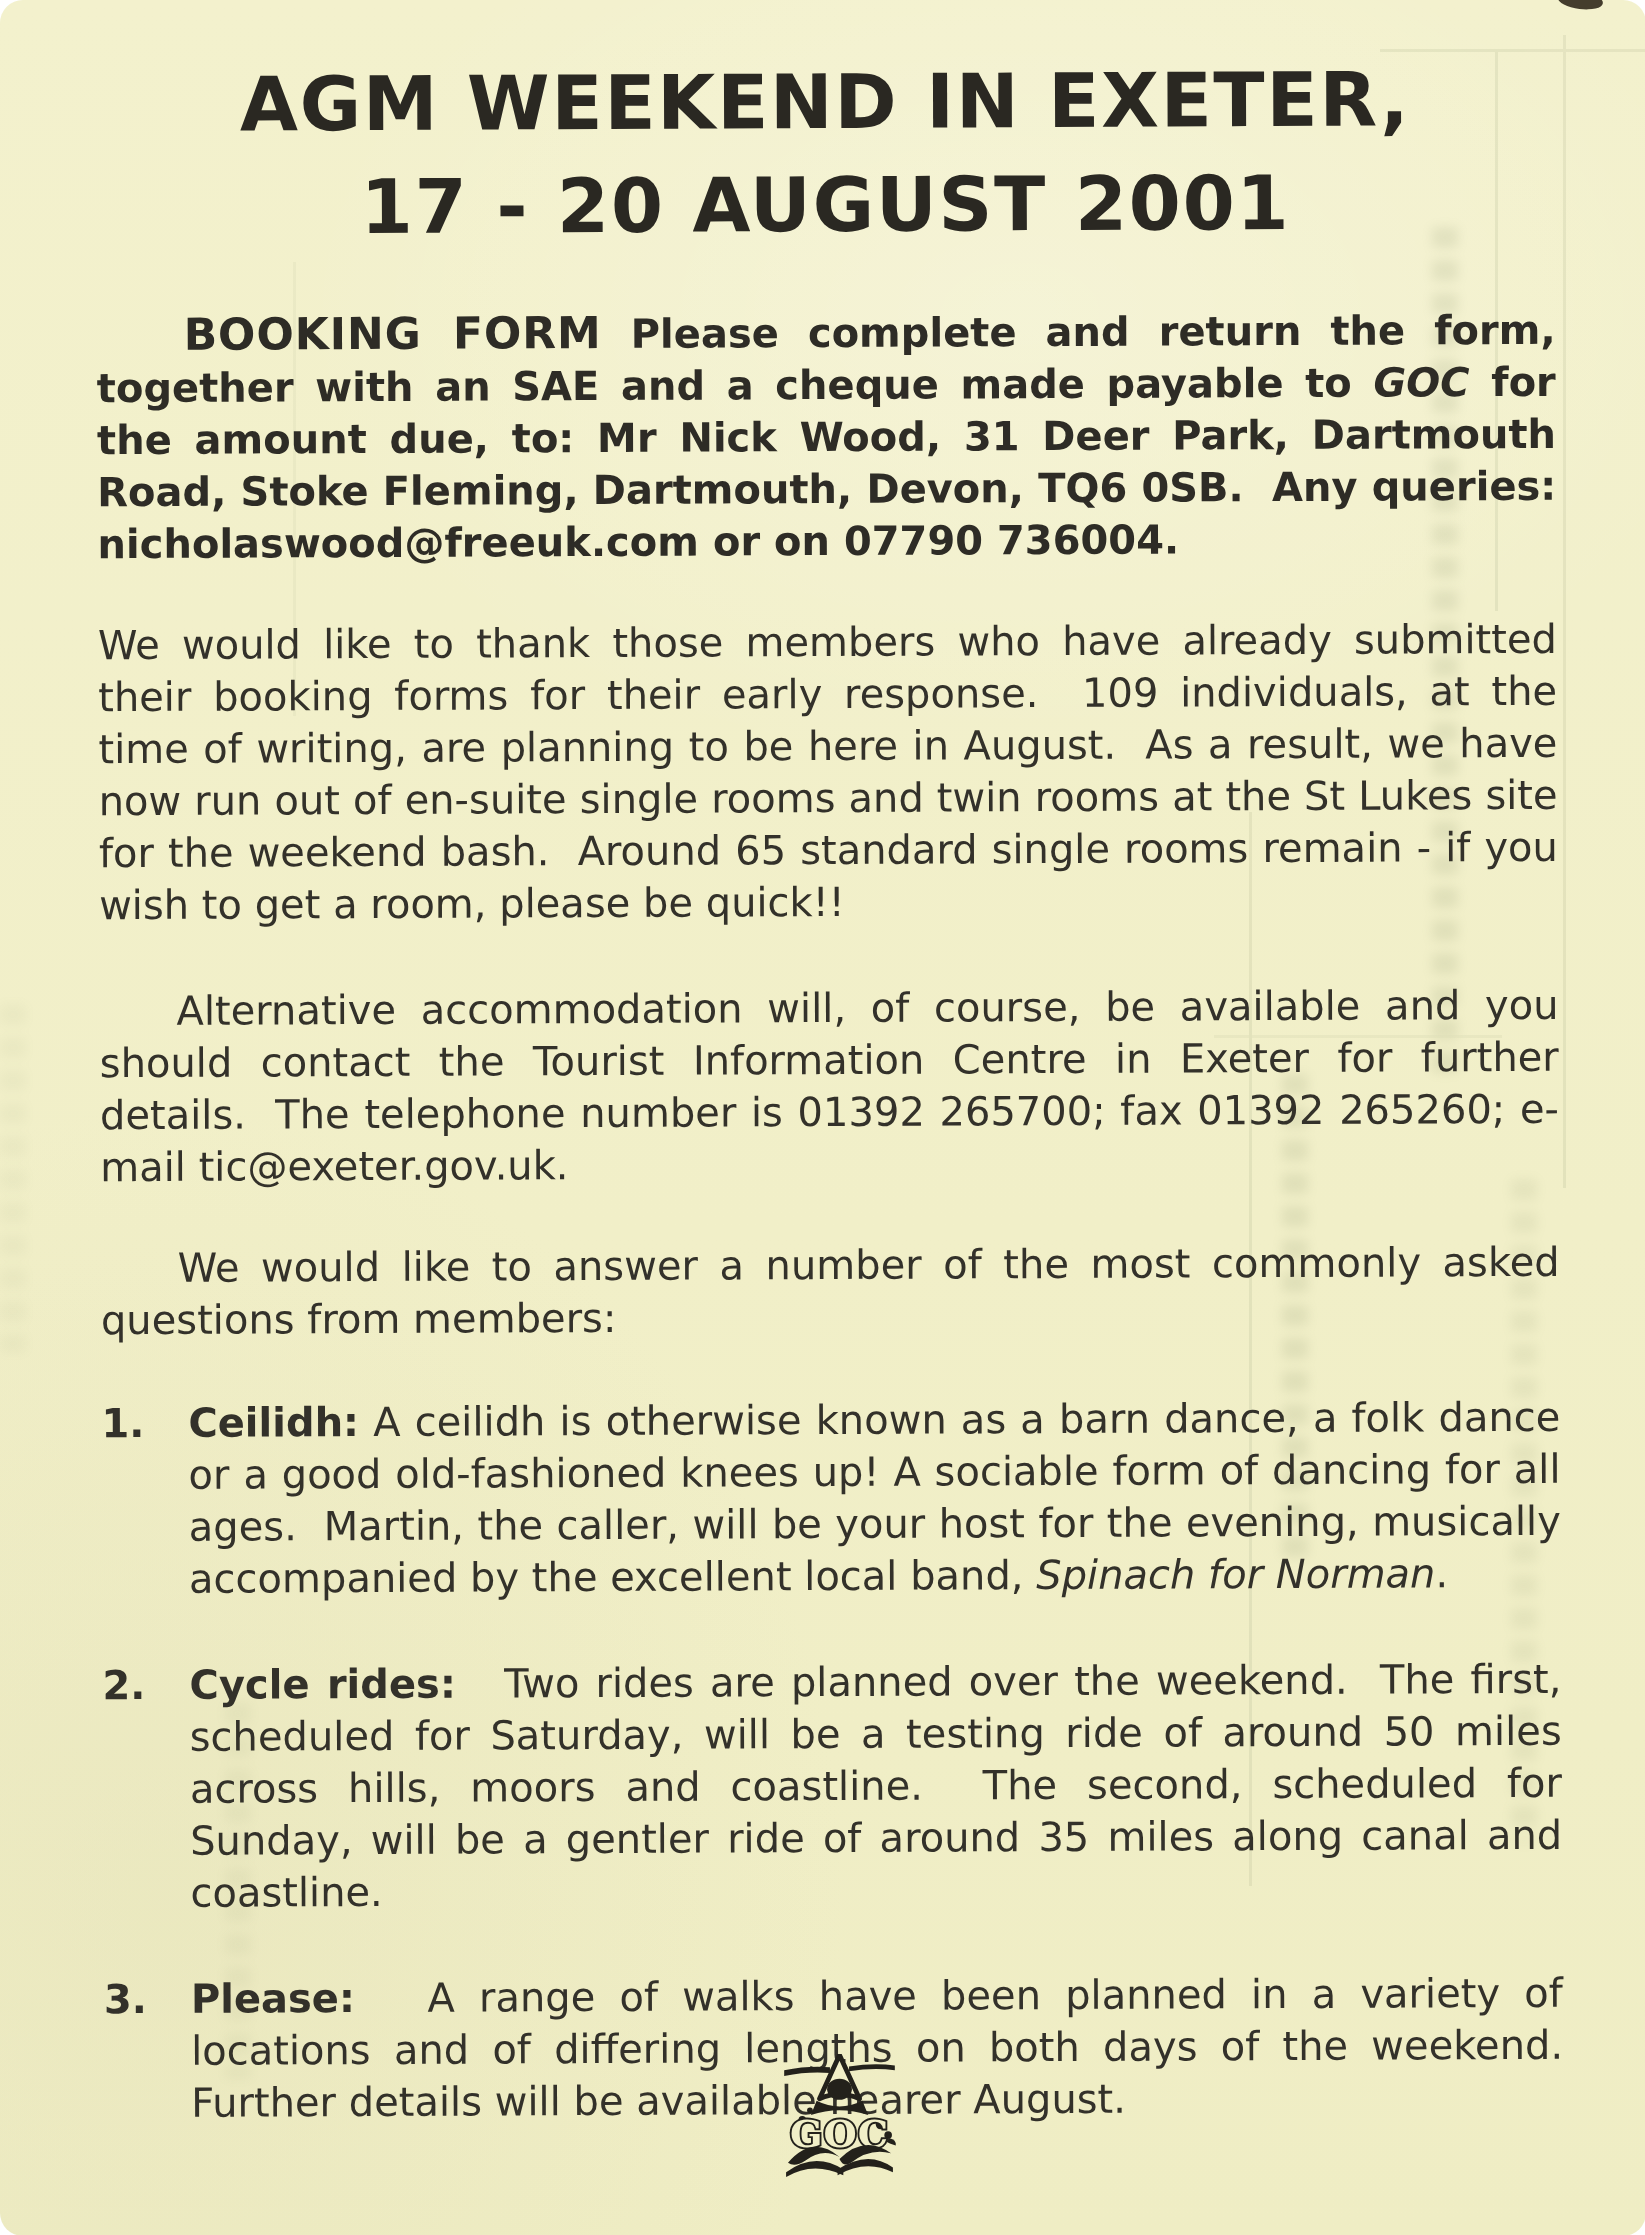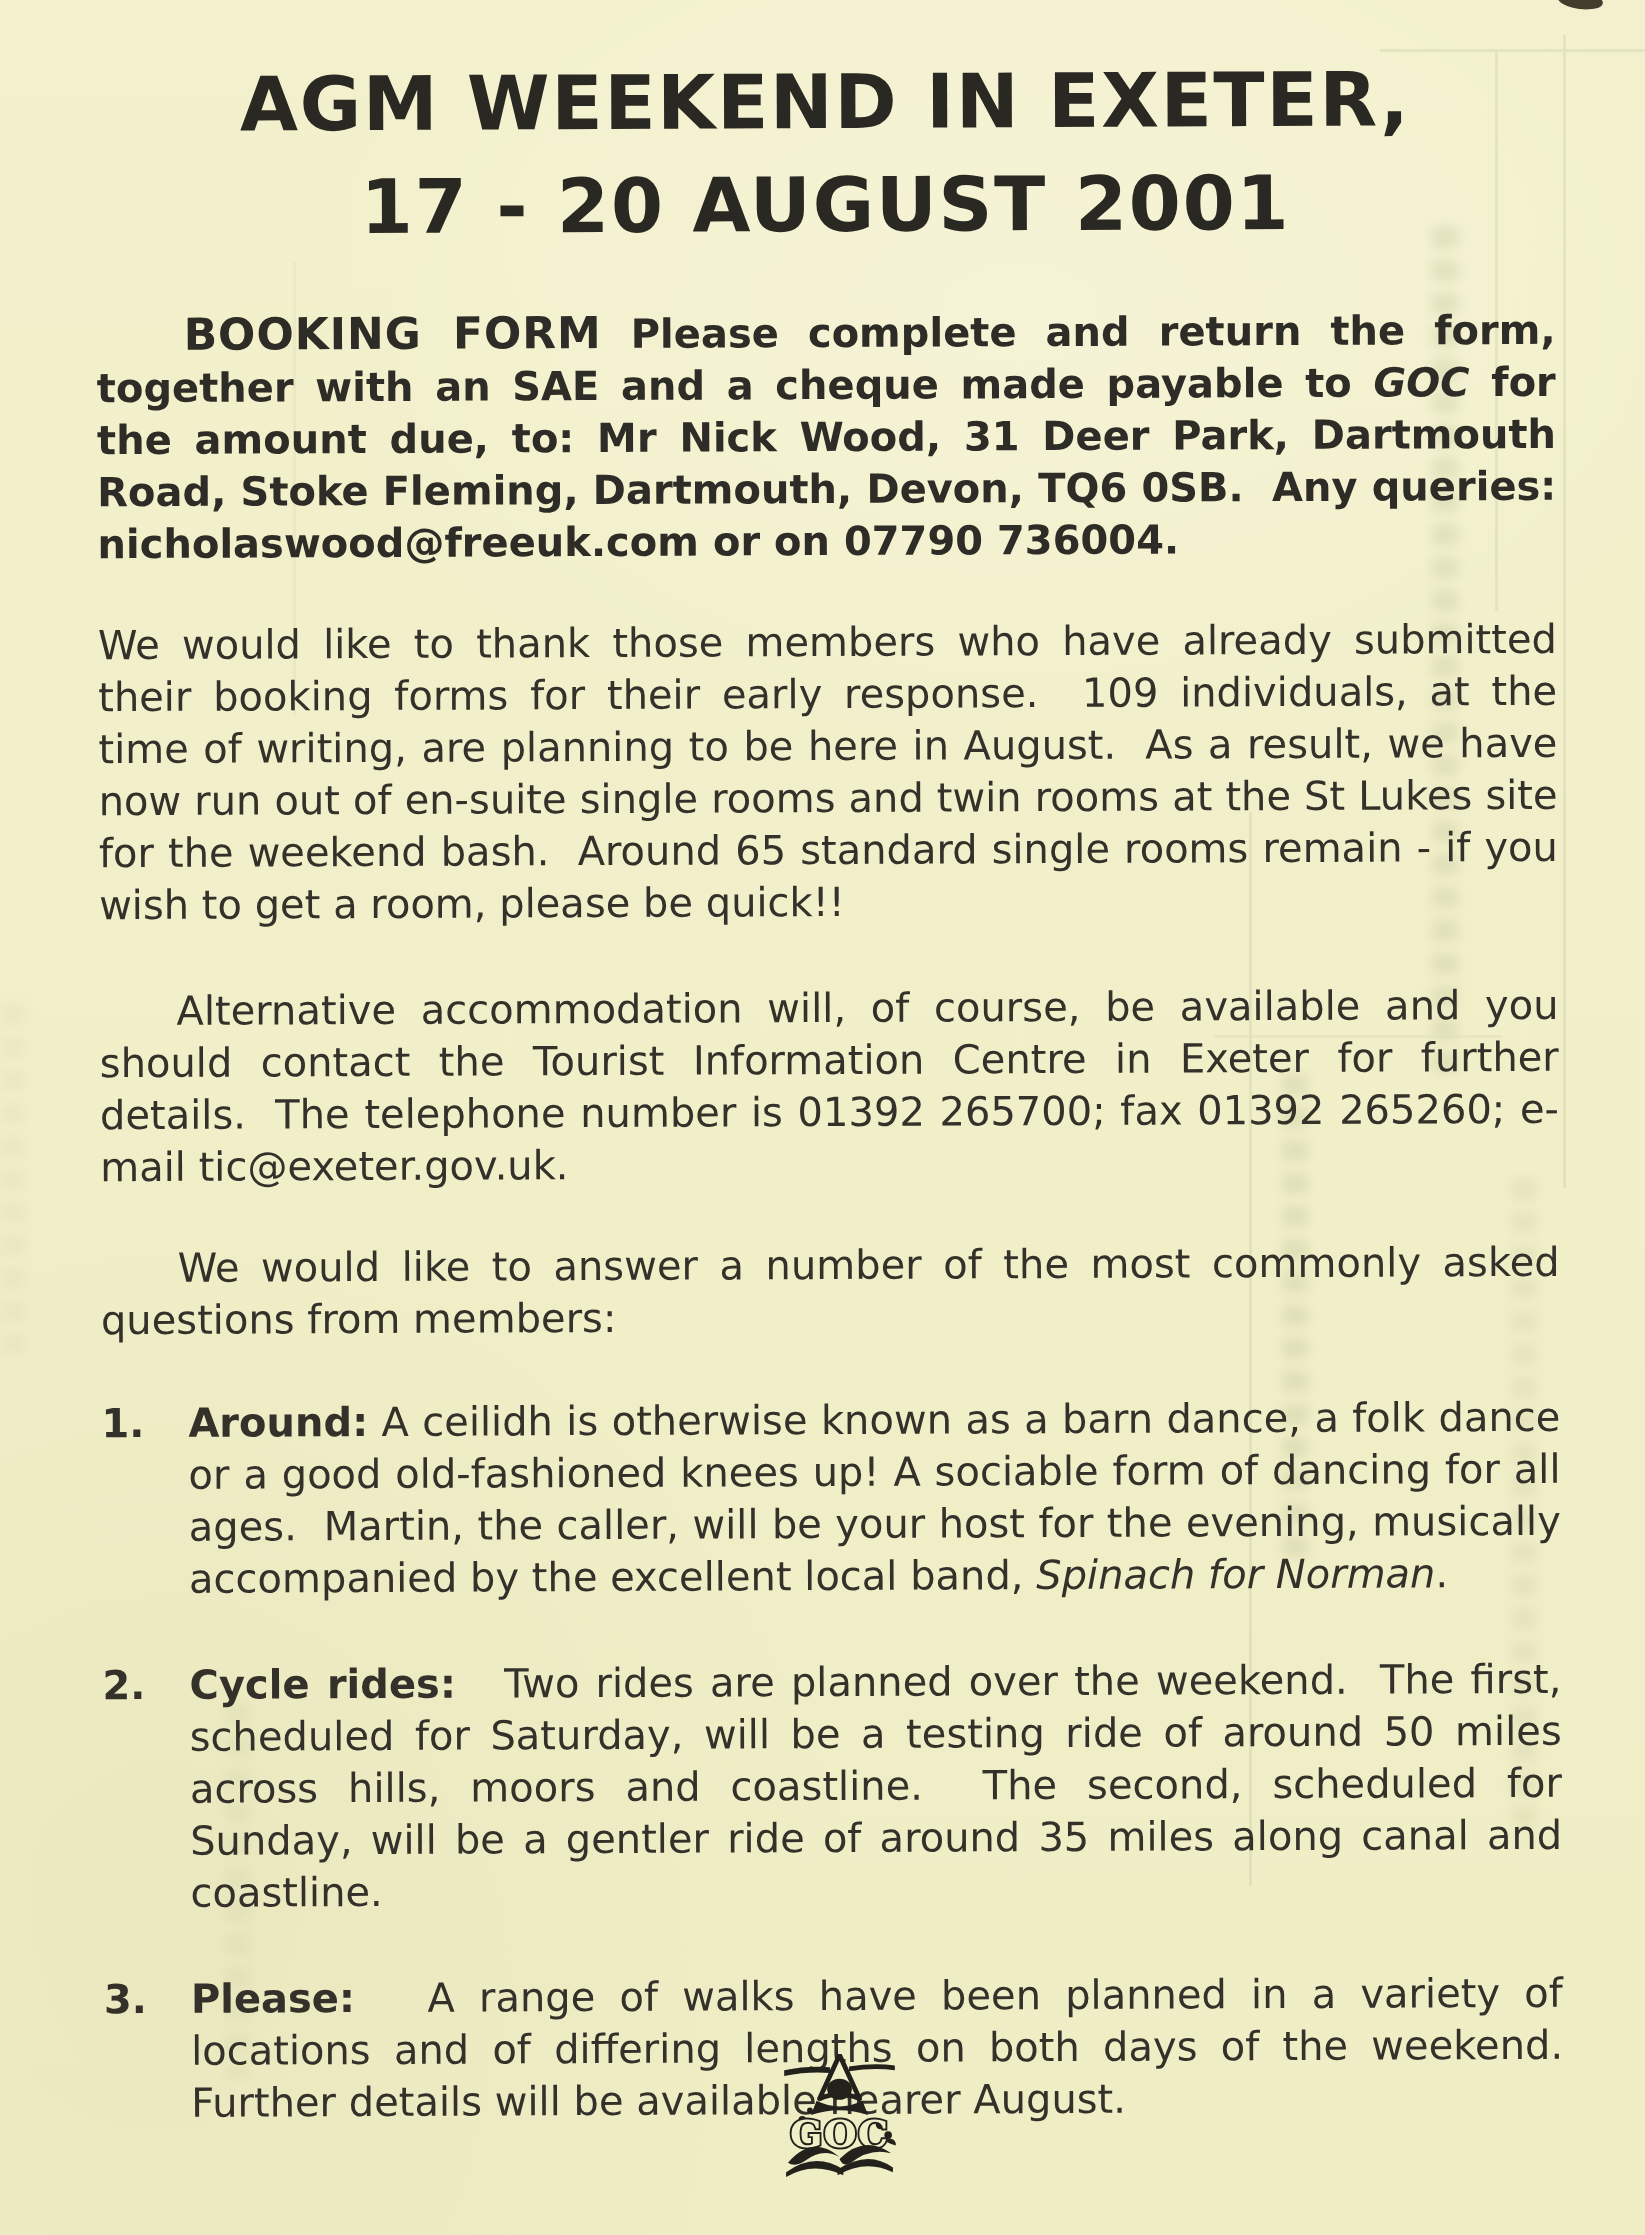--- a/index.html
+++ b/index.html
@@ -10,20 +10,21 @@
   }
   .page {
     position: relative;
     width: 1646px; height: 2236px;
     background:
       radial-gradient(1223px 786px at 62% 14%, rgba(255,255,255,0.20), rgba(255,255,255,0) 60%),
       radial-gradient(1048px 1223px at 10% 85%, rgba(225,222,180,0.35), rgba(225,222,180,0) 65%),
       linear-gradient(180deg, #f3f1cd 0%, #f1efc8 55%, #efedc4 100%);
     overflow: hidden;
     color: #34322b;
+    border-radius: 23px;
   }
 
   
   .ghosts { position: absolute; inset: 0; opacity: 0.16; pointer-events: none; }
   .gv { position: absolute; background: #9aa37e; width: 2.6px; }
   .gh { position: absolute; background: #9aa37e; height: 2.6px; }
   .gb {
     position: absolute; width: 26px;
     background: repeating-linear-gradient(180deg, rgba(120,132,92,0.85) 0 21px, rgba(120,132,92,0) 21px 33px);
     filter: blur(5.2px);
@@ -105,21 +106,21 @@
 
     <p class="para p1"><span class="lead">BOOKING FORM</span><span> Please complete and return the form, together with an SAE and a cheque made payable to </span><span class="goc">GOC</span><span> for the amount due, to: Mr Nick Wood, 31 Deer Park, Dartmouth Road, Stoke Fleming, Dartmouth, Devon, TQ6 0SB.  Any queries: nicholaswood@freeuk.com or on 07790 736004.</span></p>
 
     <p class="para p2">We would like to thank those members who have already submitted their booking forms for their early response.  109 individuals, at the time of writing, are planning to be here in August.  As a result, we have now run out of en-suite single rooms and twin rooms at the St Lukes site for the weekend bash.  Around 65 standard single rooms remain - if you wish to get a room, please be quick!!</p>
 
     <p class="para p3">Alternative accommodation will, of course, be available and you should contact the Tourist Information Centre in Exeter for further details.  The telephone number is 01392 265700; fax 01392 265260; e-mail tic@exeter.gov.uk.</p>
 
     <p class="para p4">We would like to answer a number of the most commonly asked questions from members:</p>
 
     <ol class="qa">
-      <li class="item"><span class="num">1.</span><span class="lead">Around:</span><span> A ceilidh is otherwise known as a barn dance, a folk dance or a good old-fashioned knees up! A sociable form of dancing for all ages.  Martin, the caller, will be your host for the evening, musically accompanied by the excellent local band, </span><span class="it">Spinach for Norman</span><span>.</span></li>
+      <li class="item"><span class="num">1.</span><span class="lead">Ceilidh:</span><span> A ceilidh is otherwise known as a barn dance, a folk dance or a good old-fashioned knees up! A sociable form of dancing for all ages.  Martin, the caller, will be your host for the evening, musically accompanied by the excellent local band, </span><span class="it">Spinach for Norman</span><span>.</span></li>
 
       <li class="item"><span class="num">2.</span><span class="lead">Cycle rides:</span><span>   Two rides are planned over the weekend.  The first, scheduled for Saturday, will be a testing ride of around 50 miles across hills, moors and coastline.  The second, scheduled for Sunday, will be a gentler ride of around 35 miles along canal and coastline.</span></li>
 
       <li class="item"><span class="num">3.</span><span class="lead">Please:</span><span>   A range of walks have been planned in a variety of locations and of differing lengths on both days of the weekend.  Further details will be available nearer August.</span></li>
     </ol>
 
   </div>
 
   <svg class="logo" viewBox="0 0 120 130" aria-hidden="true">
     <g fill="#23211b">

